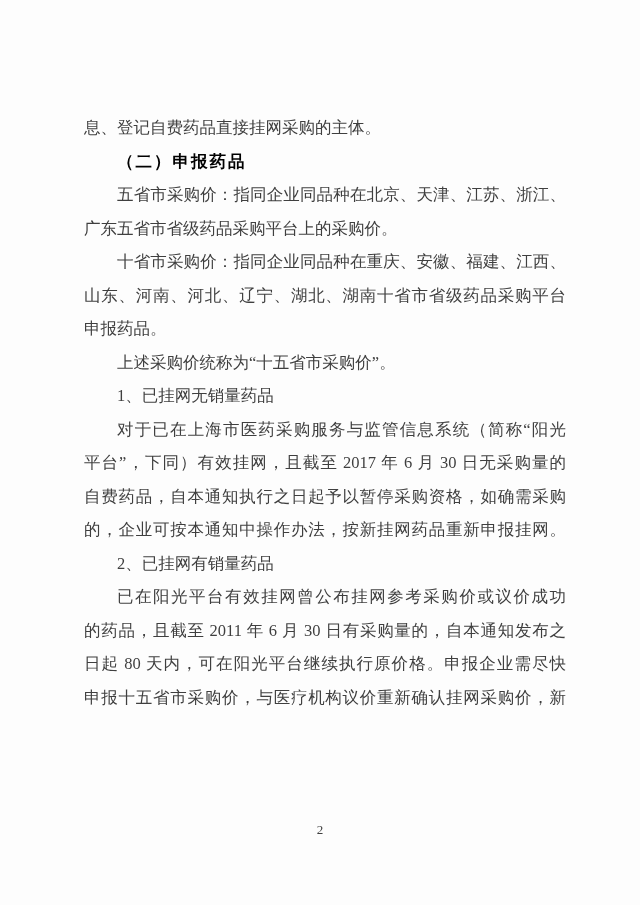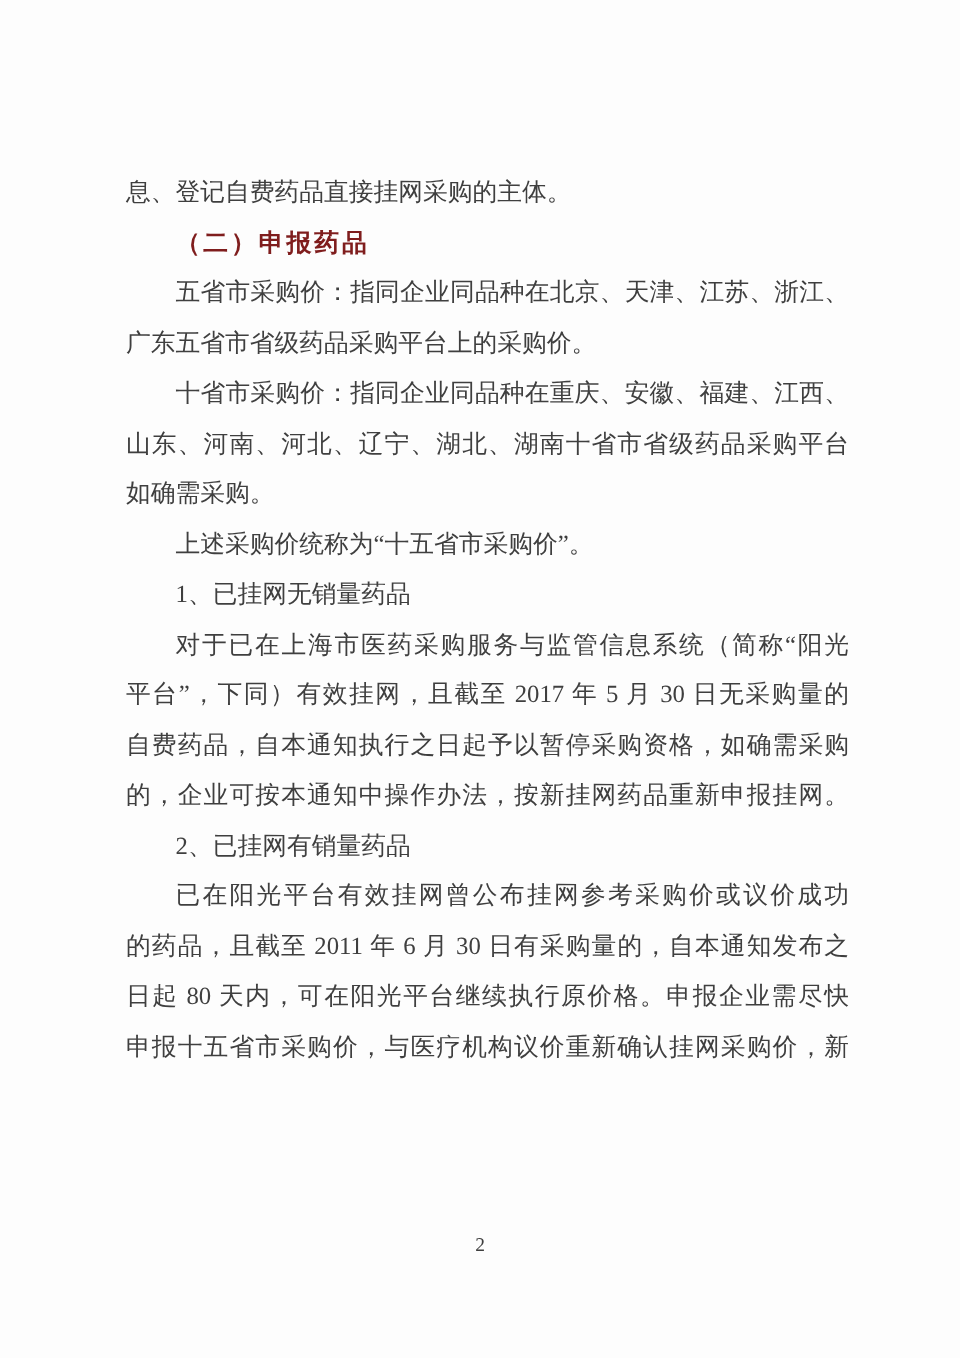--- a/index.html
+++ b/index.html
@@ -36,21 +36,21 @@
     text-indent: 33px;
   }
   .line.justify,
   .line.indent-justify {
     text-align: justify;
     text-align-last: justify;
   }
   .line.heading {
     text-indent: 33px;
     font-weight: bold;
-    color: #7f1d1d;
+    color: #000000;
     letter-spacing: 2px;
   }
   .page-footer {
     position: absolute;
     left: 0;
     top: 822px;
     width: 100%;
     text-align: center;
     font-size: 13px;
     color: #3f3f3f;
@@ -61,25 +61,25 @@
 
 <div class="page">
   <div class="text-block">
 
   <div class="line plain">息、登记自费药品直接挂网采购的主体。</div>
       <div class="line heading">（二）申报药品</div>
       <div class="line indent-justify">五省市采购价：指同企业同品种在北京、天津、江苏、浙江、</div>
       <div class="line plain">广东五省市省级药品采购平台上的采购价。</div>
       <div class="line indent-justify">十省市采购价：指同企业同品种在重庆、安徽、福建、江西、</div>
       <div class="line justify">山东、河南、河北、辽宁、湖北、湖南十省市省级药品采购平台</div>
-      <div class="line plain">如确需采购。</div>
+      <div class="line plain">申报药品。</div>
       <div class="line indent">上述采购价统称为“十五省市采购价”。</div>
       <div class="line indent">1、已挂网无销量药品</div>
       <div class="line indent-justify">对于已在上海市医药采购服务与监管信息系统（简称“阳光</div>
-      <div class="line justify">平台”，下同）有效挂网，且截至 2017 年 5 月 30 日无采购量的</div>
+      <div class="line justify">平台”，下同）有效挂网，且截至 2017 年 6 月 30 日无采购量的</div>
       <div class="line justify">自费药品，自本通知执行之日起予以暂停采购资格，如确需采购</div>
       <div class="line justify">的，企业可按本通知中操作办法，按新挂网药品重新申报挂网。</div>
       <div class="line indent">2、已挂网有销量药品</div>
       <div class="line indent-justify">已在阳光平台有效挂网曾公布挂网参考采购价或议价成功</div>
       <div class="line justify">的药品，且截至 2011 年 6 月 30 日有采购量的，自本通知发布之</div>
       <div class="line justify">日起 80 天内，可在阳光平台继续执行原价格。申报企业需尽快</div>
       <div class="line justify">申报十五省市采购价，与医疗机构议价重新确认挂网采购价，新</div>
     </div>
   <div class="page-footer">
     <span>2</span>

